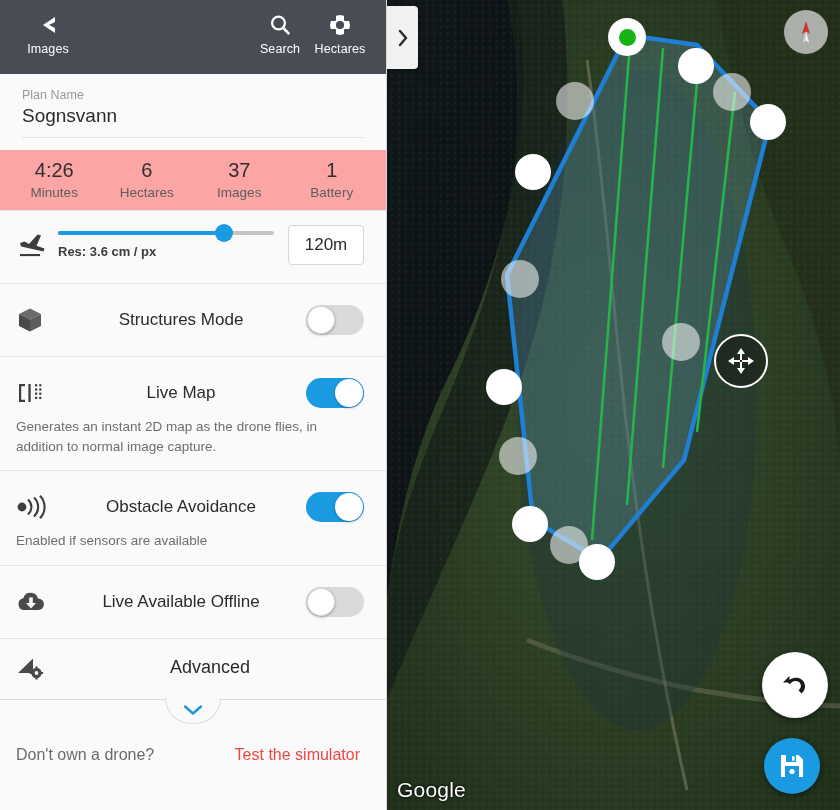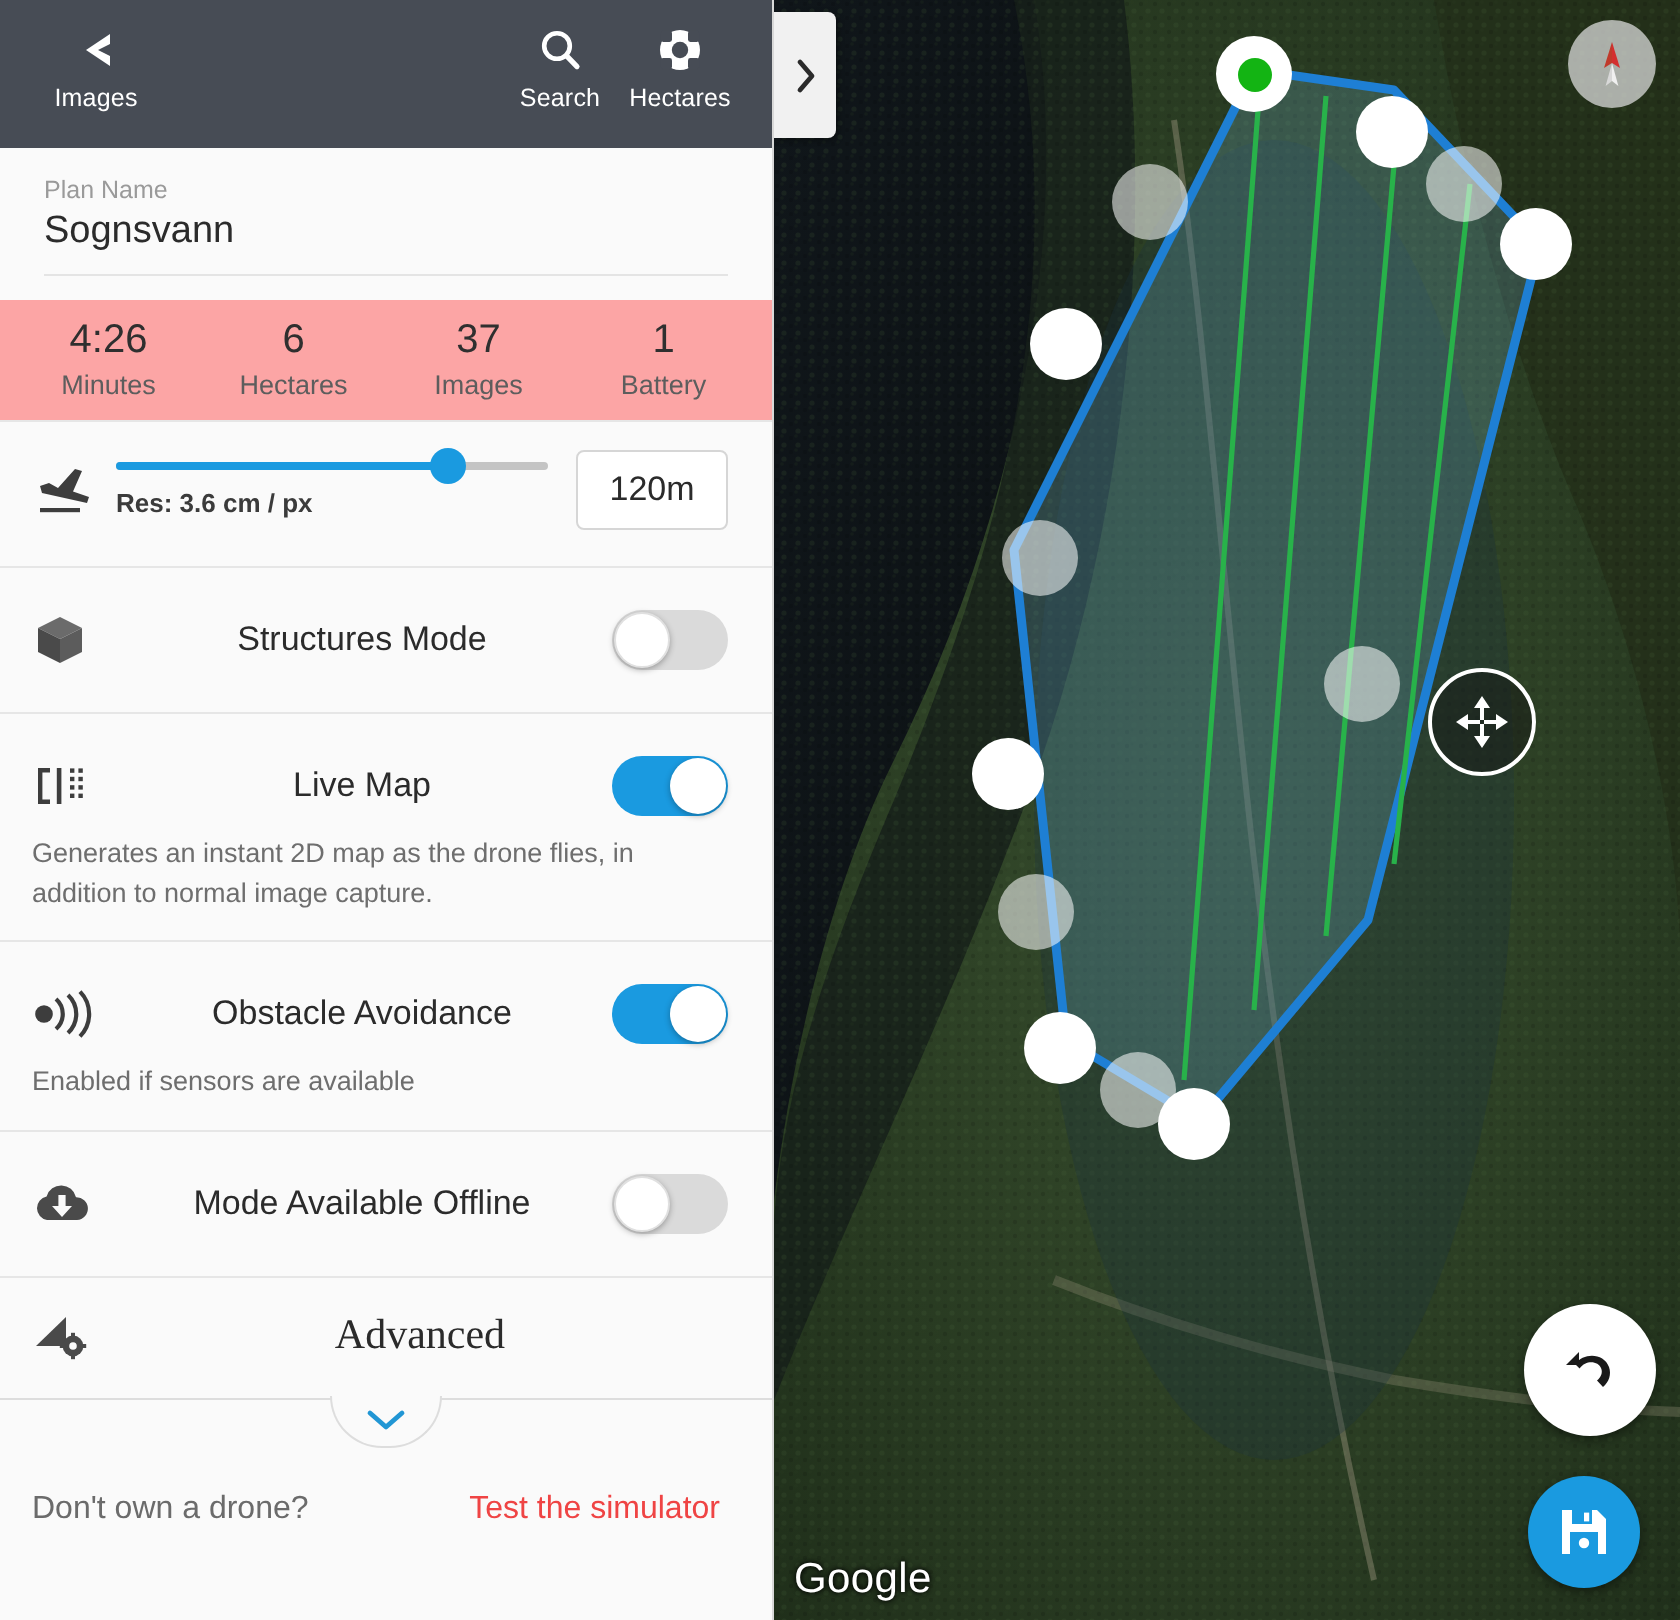--- a/index.html
+++ b/index.html
@@ -75,21 +75,21 @@
   .toggle.off { background: #dadada; }
   .toggle.on  { background: #1a9ae0; }
   .knob { position: absolute; top: 1px; width: 28px; height: 28px; border-radius: 50%;
           background: #fff; box-shadow: 0 1px 3px rgba(0,0,0,.3); }
   .toggle.off .knob { left: 1px; border: 1px solid #e0e0e0; }
   .toggle.on  .knob { left: 29px; }
 
   
   .advanced { padding: 16px 22px 18px 16px; display:flex; align-items:center;
               background:#fafafa; cursor:pointer; }
-  .advanced .opt-title { font-size: 21px; font-family: Liberation Serif, serif; }
+  .advanced .opt-title { font-size: 18px; }
 
   
   .notch-wrap { position: relative; height: 1px; background: #ddd; flex: none; }
   .notch { position: absolute; left: 50%; top: -1px; transform: translateX(-50%);
            width: 56px; height: 26px; background: #fafafa;
            border: 1px solid #ddd; border-top: none;
            border-radius: 0 0 30px 30px;
            display: flex; align-items: center; justify-content: center;
            cursor: pointer; }
 
@@ -287,21 +287,21 @@
     </div>
 
     <div class="opt">
       <div class="opt-main">
         <span class="opt-icon">
           <svg width="30" height="26" viewBox="0 0 30 26">
             <path d="M7.5 21 A6 6 0 0 1 7.3 9.2 A7.6 7.6 0 0 1 22 9.6 A5.7 5.7 0 0 1 22.5 21 Z" fill="#4a4a4a"></path>
             <path d="M13.2 8.5 L16.8 8.5 L16.8 14 L20 14 L15 19.5 L10 14 L13.2 14 Z" fill="#fafafa"></path>
           </svg>
         </span>
-        <span class="opt-title">Mode Available Offline</span>
+        <span class="opt-title">Live Available Offline</span>
         <span class="toggle off">
             <span class="knob"></span>
           </span>
       </div>
     </div>
 
     <div class="advanced">
       <span class="opt-icon">
         <svg width="30" height="26" viewBox="0 0 30 26">
           <path d="M2 18 L17 3.5 L17 18 Z" fill="#4a4a4a"></path>

